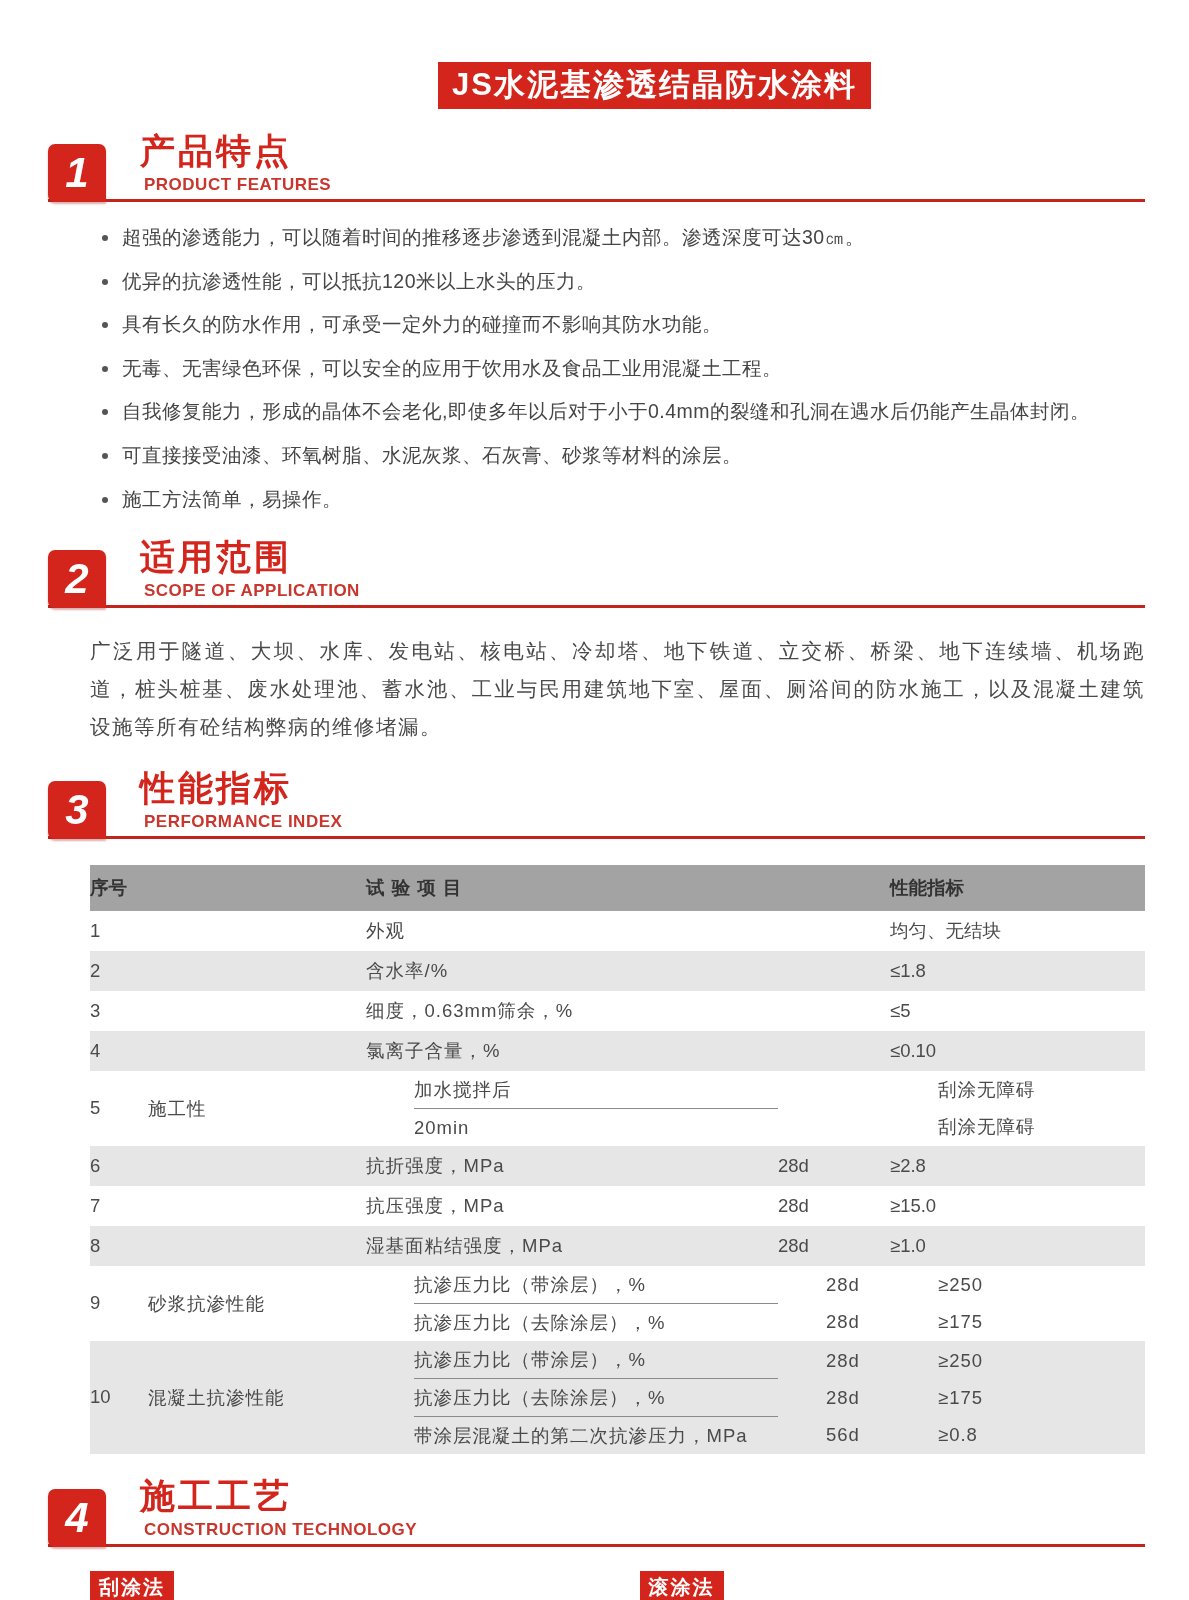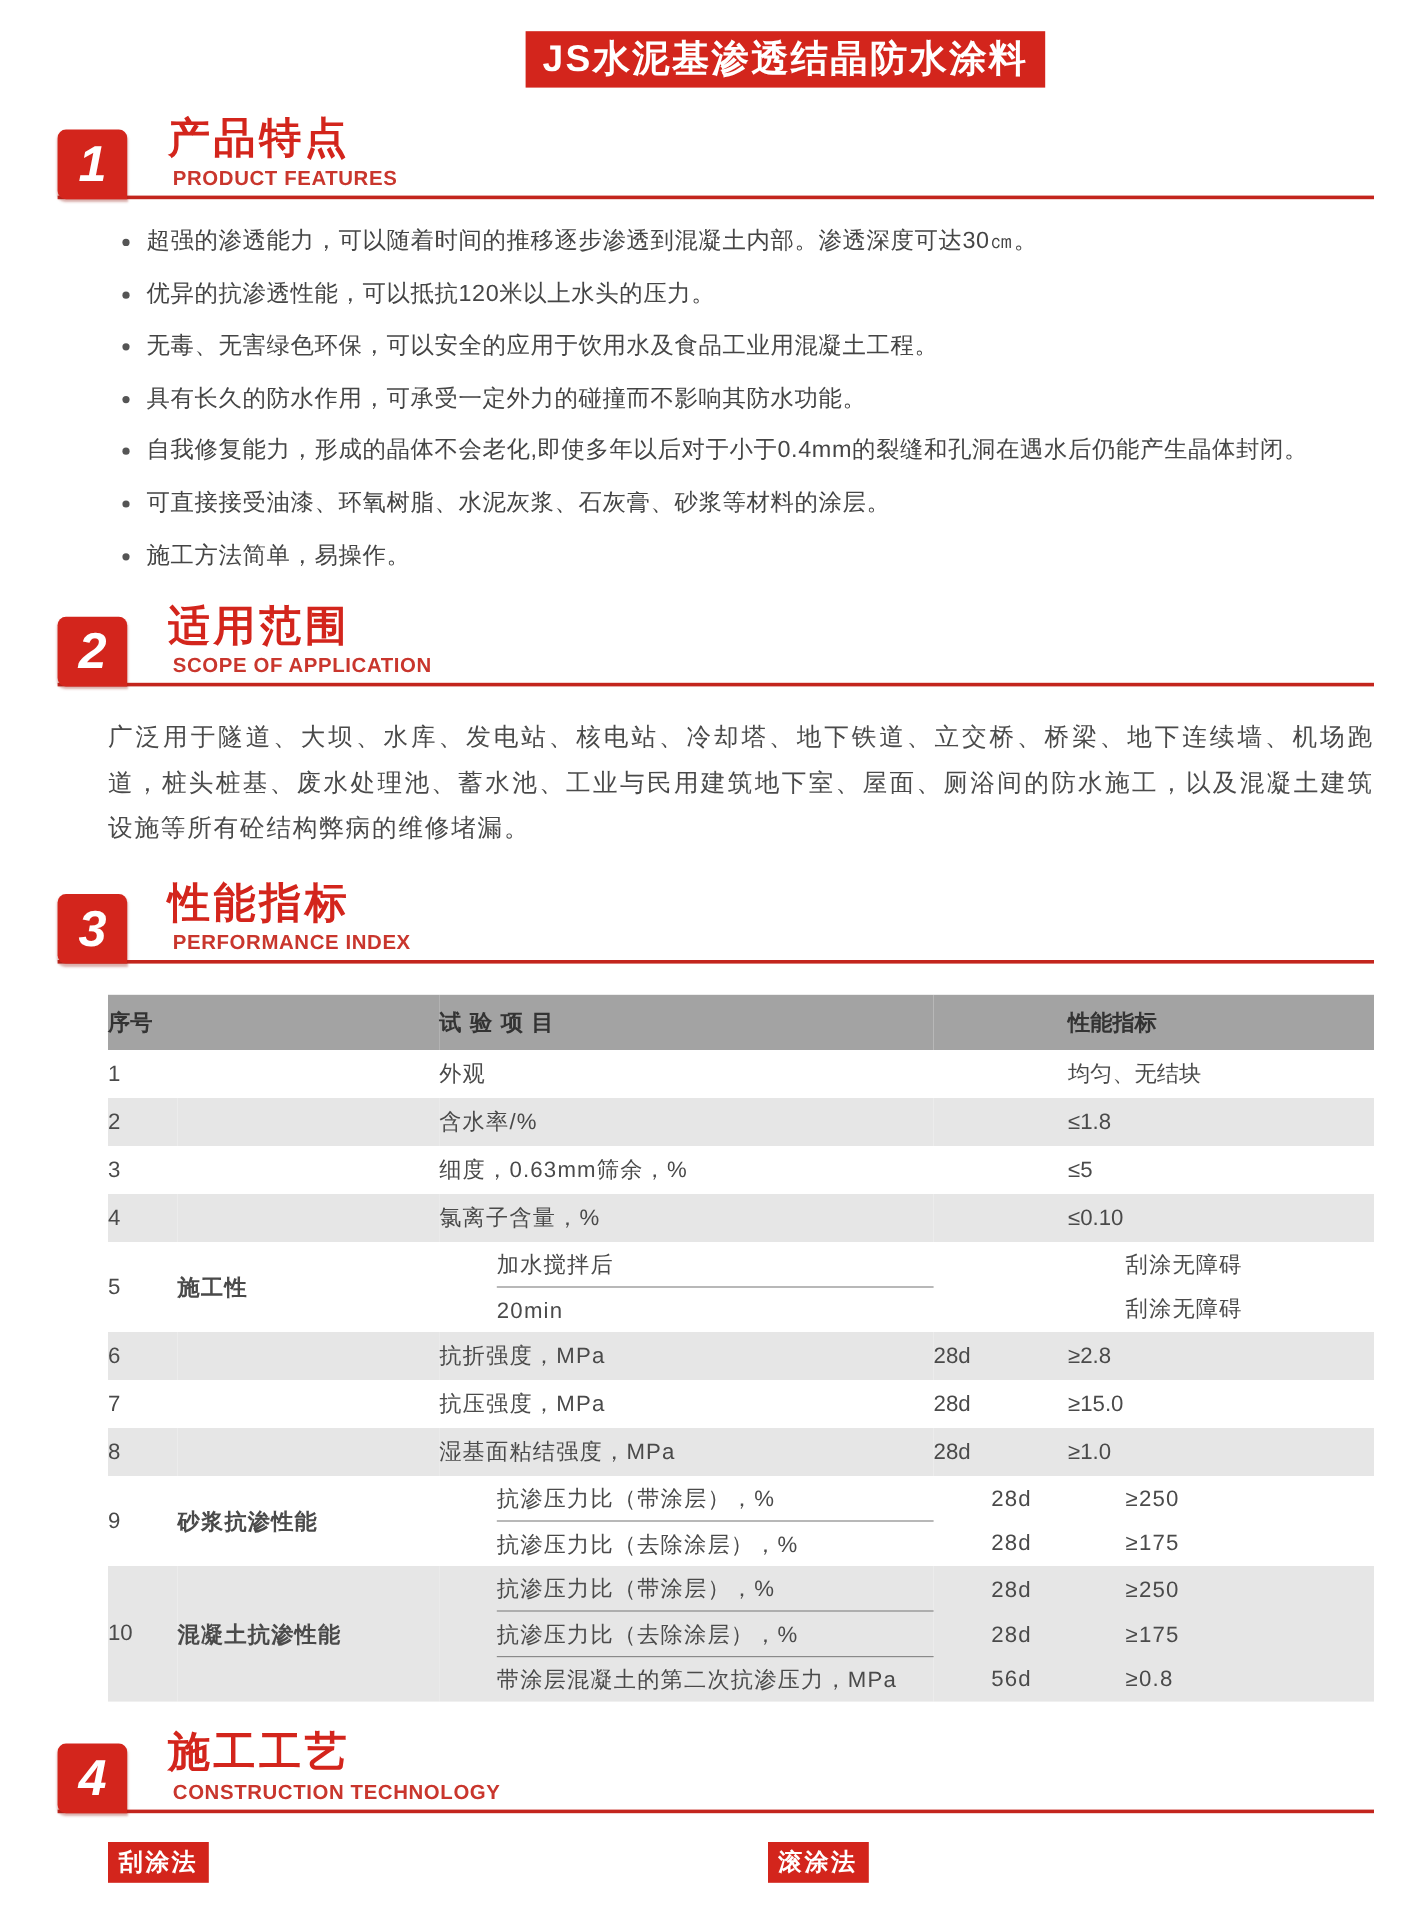--- a/index.html
+++ b/index.html
@@ -8,21 +8,21 @@
     font-family:"Liberation Sans","DejaVu Sans",sans-serif;
     color:#3f3f3f;position:relative;
   }
   .page{width:1189px;padding-top:26px;box-sizing:border-box;}
 
   
   .title-wrap{text-align:center;padding-left:120px;}
   .title-bar{
     display:inline-block;background:#d3251c;color:#ffffff;
     font-size:31px;font-weight:bold;letter-spacing:2px;
-    padding:6px 14px 7px;line-height:1.1;
+    padding:6px 14px 7px;line-height:1.1;margin-top:36px;
   }
 
   
   .sec{margin:0 44px 0 48px;}
   .sec-header{
     position:relative;border-bottom:3px solid #c3251d;
     height:60px;margin-top:30px;
   }
   .sec-num{
     position:absolute;left:0;bottom:-3px;width:58px;height:58px;
@@ -64,21 +64,21 @@
   tr.hdr{background:#a3a3a3;height:46px;}
   tr.hdr td{font-weight:bold;color:#333;}
   tr.odd{background:#ffffff;}
   tr.even{background:#e6e6e6;}
   tr.r-single{height:40px;}
   td.c-no{padding-left:20px;}
   td.c-item{letter-spacing:1px;}
   .subcell{height:37px;line-height:37px;letter-spacing:1px;white-space:nowrap;margin-left:48px;}
   .subcol{vertical-align:middle;}
   .divider{border-bottom:1px solid #8a8a8a;}
-  td.c-cat{letter-spacing:1px;font-weight:bold;}
+  td.c-cat{letter-spacing:1px;}
 
   
   .construction{display:flex;margin:24px 44px 0 90px;gap:44px;}
   .con-col{flex:1;min-width:0;}
   .badge{
     display:inline-block;background:#d3251c;color:#fff;font-size:20px;
     font-weight:bold;letter-spacing:2px;padding:3px 9px 4px;margin-bottom:24px;
   }
   .con-text{
     font-size:20px;line-height:1.95;letter-spacing:2px;color:#4a4a4a;
@@ -100,22 +100,22 @@
       <div class="sec-num">1</div>
       <div class="sec-titles">
         <span class="sec-zh">产品特点</span>
         <span class="sec-en">PRODUCT FEATURES</span>
       </div>
     </div>
   </div>
   <ul class="features">
     <li>超强的渗透能力，可以随着时间的推移逐步渗透到混凝土内部。渗透深度可达30㎝。</li>
     <li>优异的抗渗透性能，可以抵抗120米以上水头的压力。</li>
+    <li>具有长久的防水作用，可承受一定外力的碰撞而不影响其防水功能。</li>
     <li>无毒、无害绿色环保，可以安全的应用于饮用水及食品工业用混凝土工程。</li>
-    <li>具有长久的防水作用，可承受一定外力的碰撞而不影响其防水功能。</li>
     <li>自我修复能力，形成的晶体不会老化,即使多年以后对于小于0.4mm的裂缝和孔洞在遇水后仍能产生晶体封闭。</li>
     <li>可直接接受油漆、环氧树脂、水泥灰浆、石灰膏、砂浆等材料的涂层。</li>
     <li>施工方法简单，易操作。</li>
   </ul>
 
   <div class="sec">
     <div class="sec-header">
       <div class="sec-num">2</div>
       <div class="sec-titles">
         <span class="sec-zh">适用范围</span>

